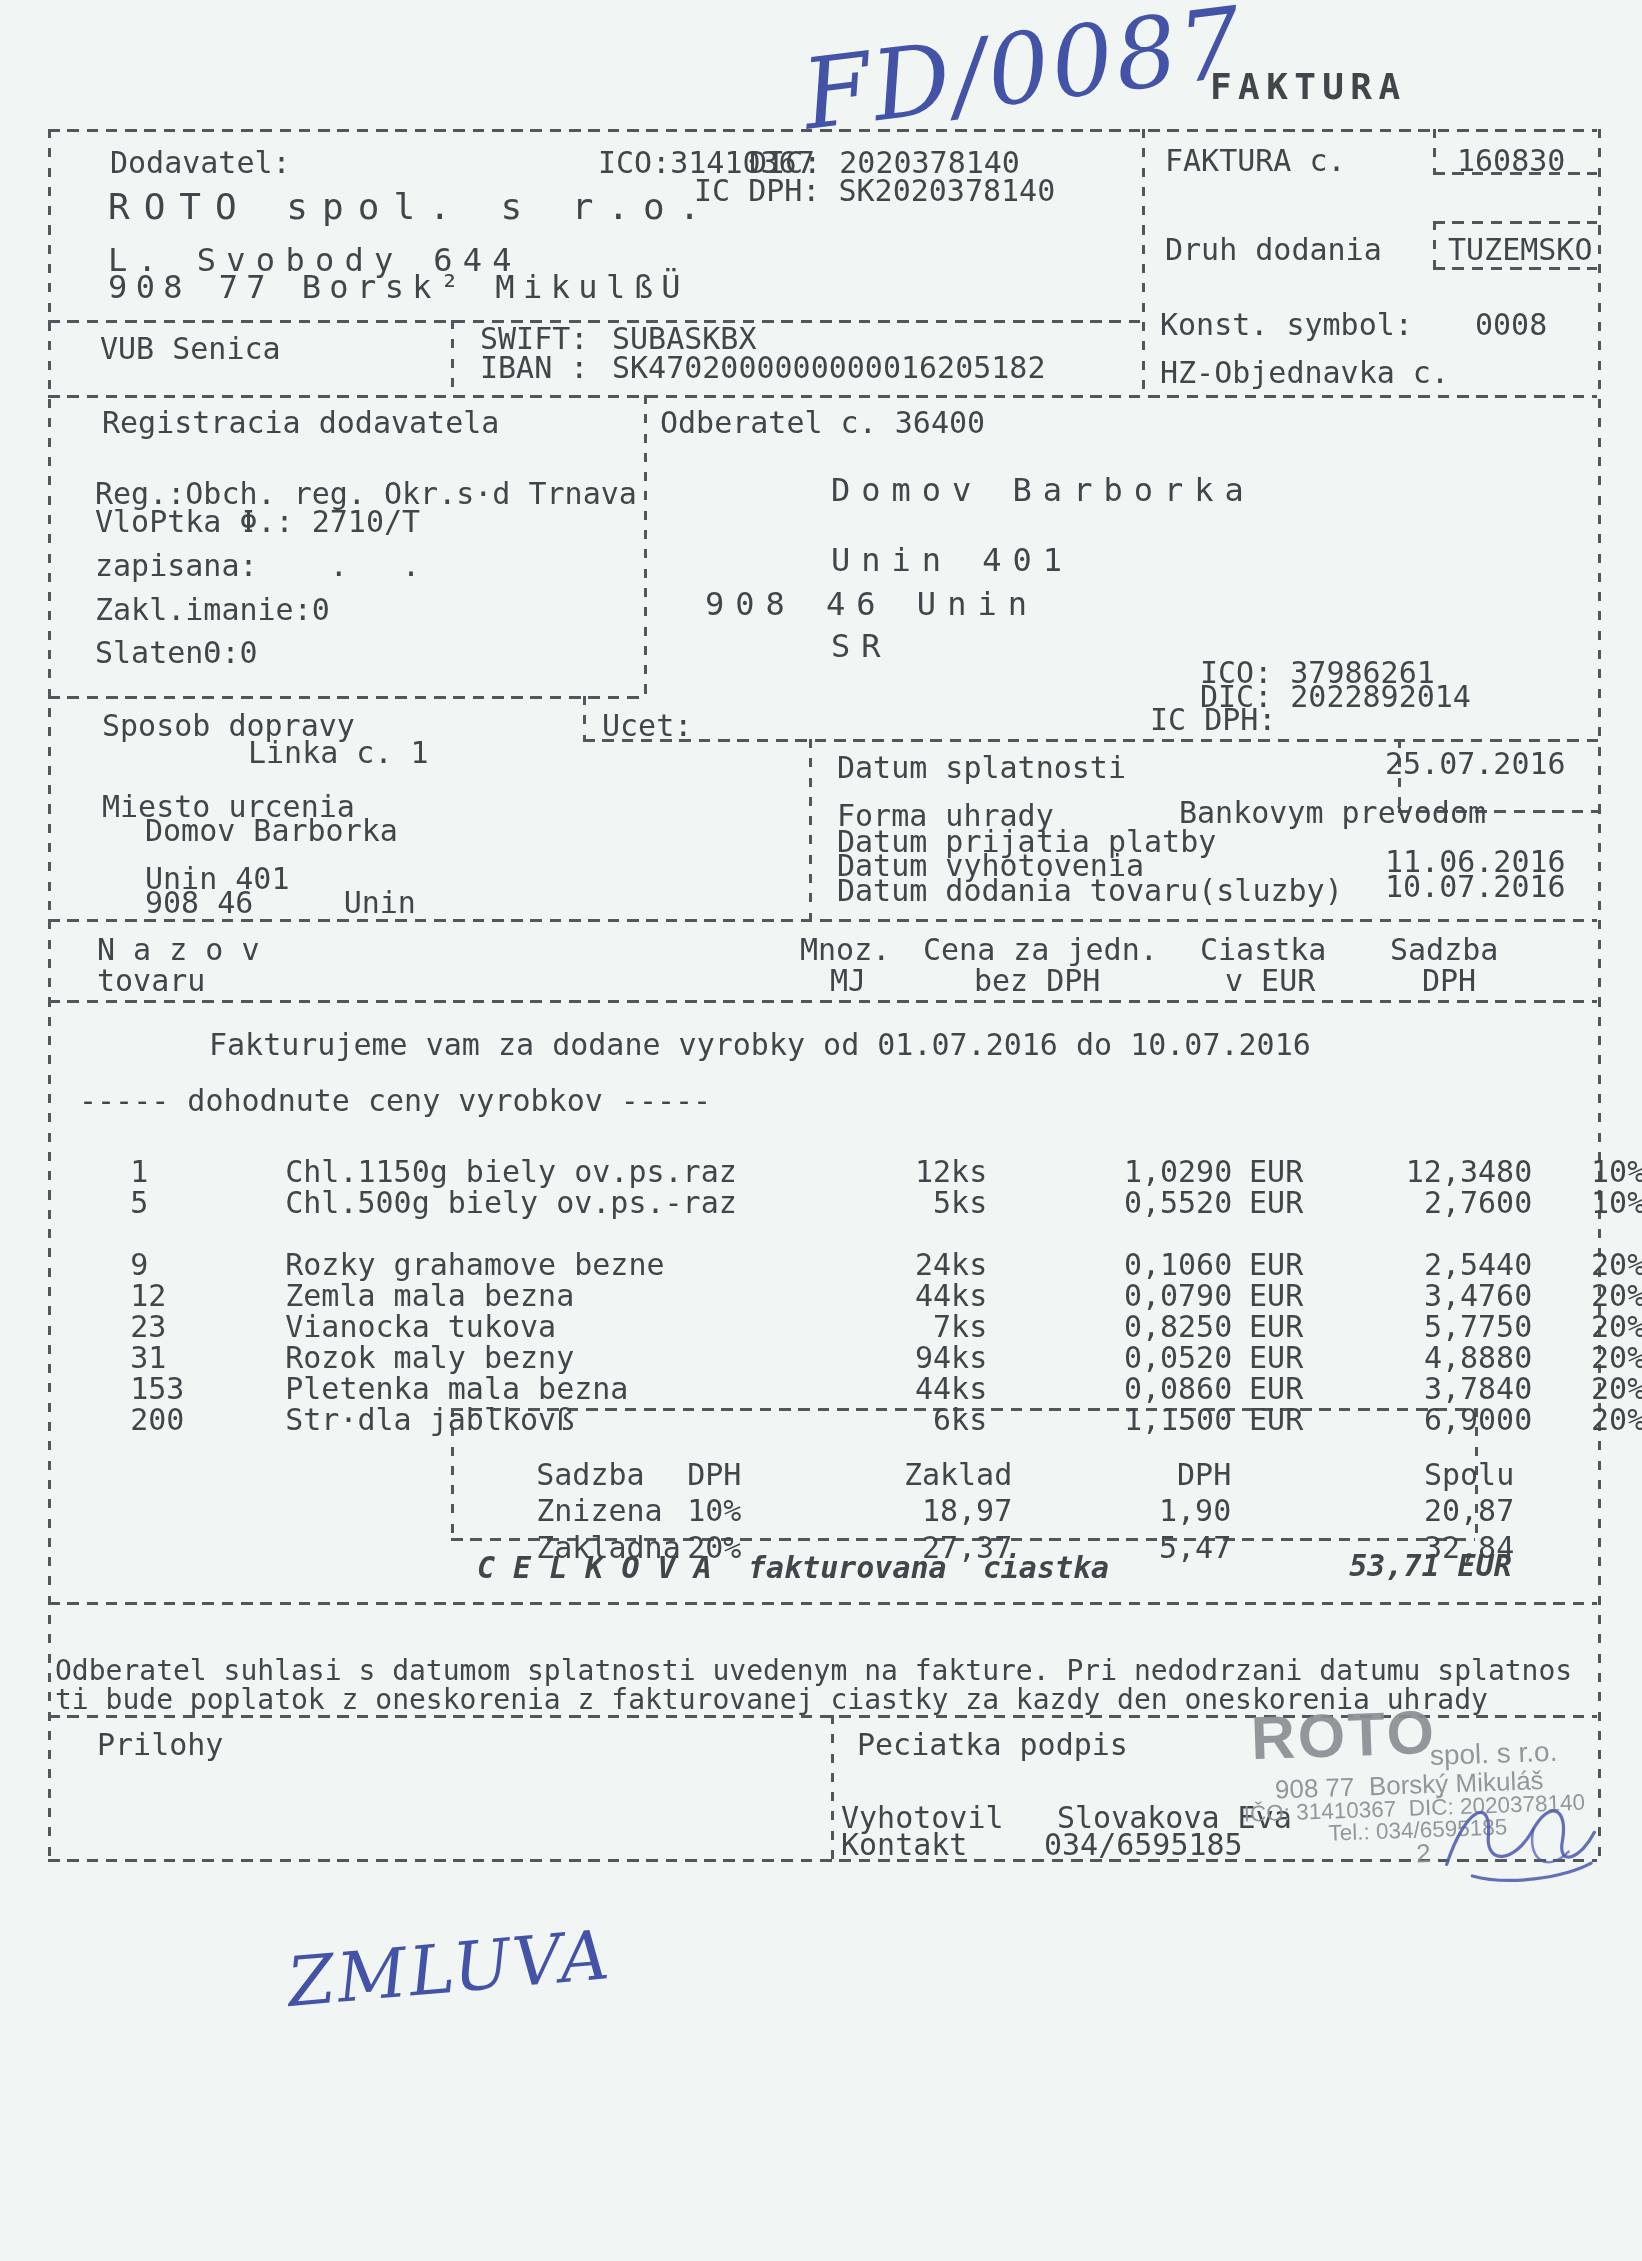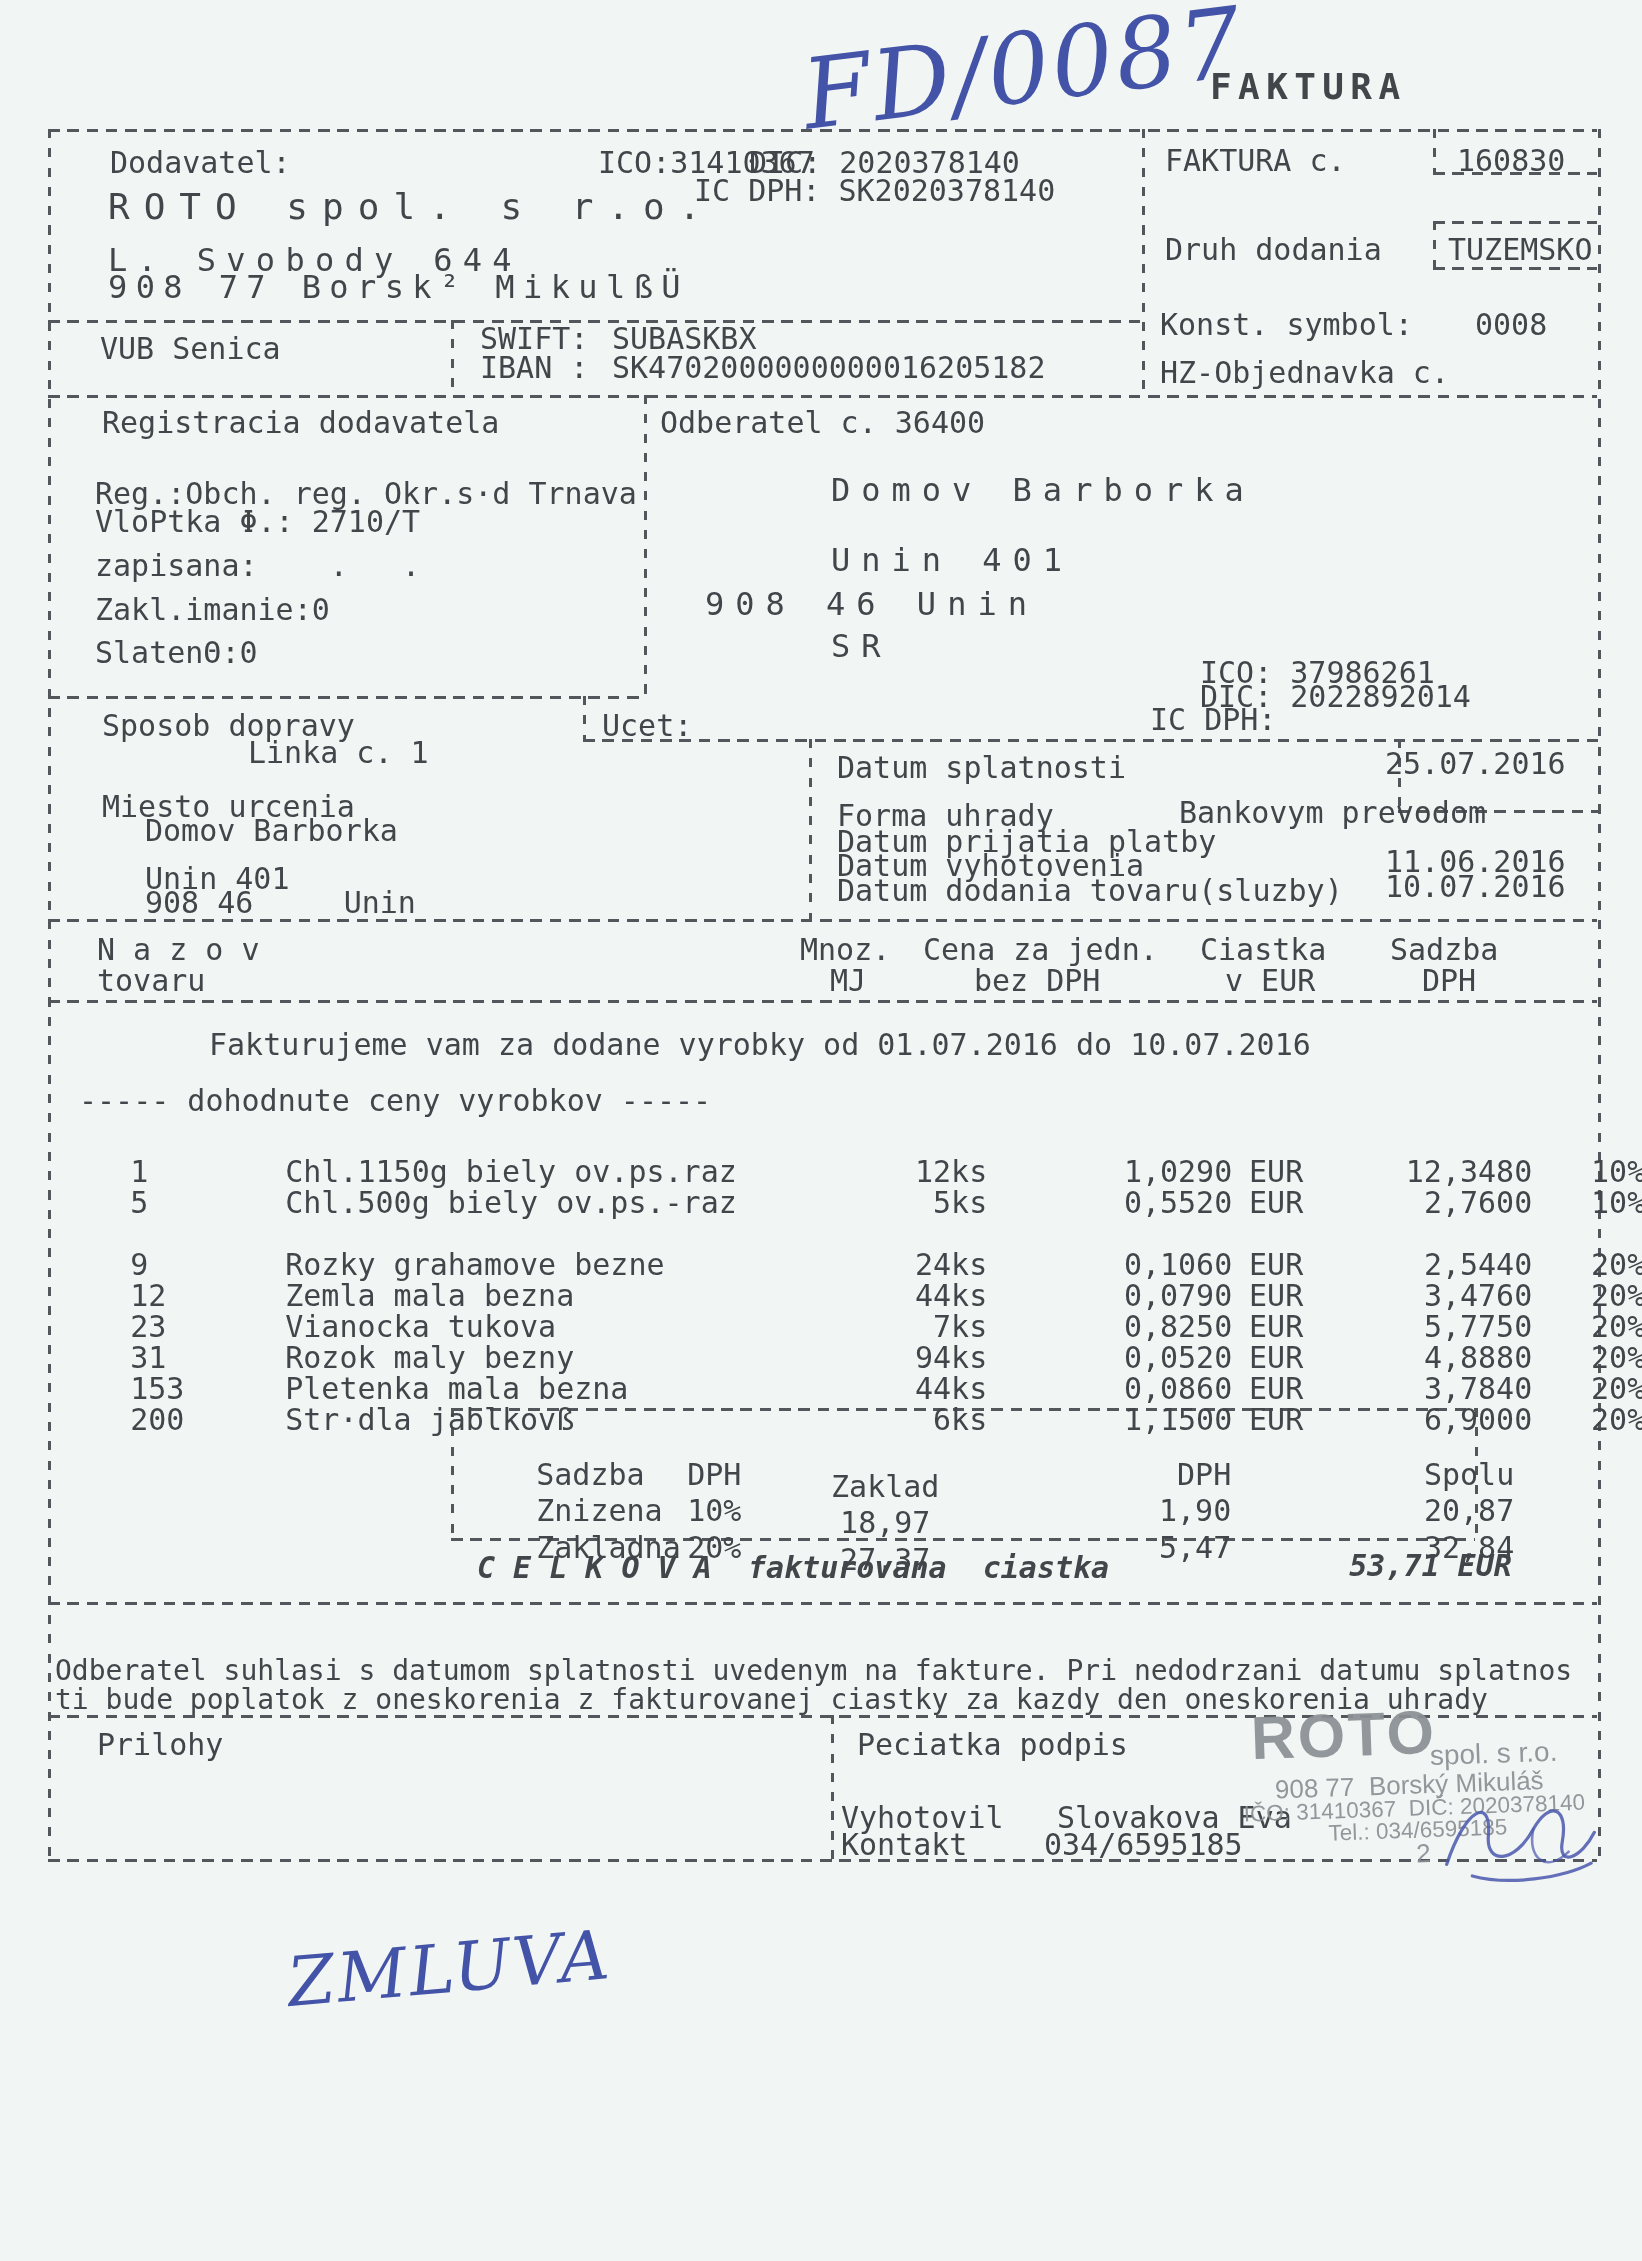--- a/index.html
+++ b/index.html
@@ -24,21 +24,21 @@
   .hl{position:absolute;height:2.6px;background:repeating-linear-gradient(90deg,var(--line) 0 11.6px,transparent 11.6px 19.3px);}
   .vl{position:absolute;width:2.6px;background:repeating-linear-gradient(180deg,var(--line) 0 9px,transparent 9px 19.3px);}
   .hand{position:absolute;font-family:"DejaVu Serif",serif;font-style:italic;color:var(--blue);white-space:pre;}
   .irow{position:absolute;left:58px;width:1514px;font-size:30px;line-height:33px;white-space:pre;}
   .irow span{display:inline-block;white-space:pre;vertical-align:top;}
   .c-code{width:155px;} .c-name{width:599px;} .c-qty{width:103px;text-align:right;}
   .c-price{width:245px;text-align:right;} .c-cur{width:71px;text-align:right;}
   .c-amt{width:229px;text-align:right;} .c-vat{width:113px;text-align:right;}
   .srow{position:absolute;left:464px;width:979px;font-size:30px;line-height:33px;white-space:pre;}
   .srow span{display:inline-block;white-space:pre;vertical-align:top;}
-  .s-name{width:151px;} .s-rate{width:71px;} .s-base{width:254px;text-align:center;margin-top:12px;}
+  .s-name{width:151px;} .s-rate{width:71px;} .s-base{width:254px;text-align:right;}
   .s-dph{width:219px;text-align:right;} .s-total{width:283px;text-align:right;}
   .stampblock{position:absolute;left:1198px;top:1706px;width:412px;height:167px;color:var(--stamp);
     font-family:"Liberation Sans",sans-serif;transform:rotate(-2deg);opacity:.92;}
   .stampblock .s{position:absolute;white-space:pre;}
 </style>
 </head>
 <body>
 
 <div id="page">
 

